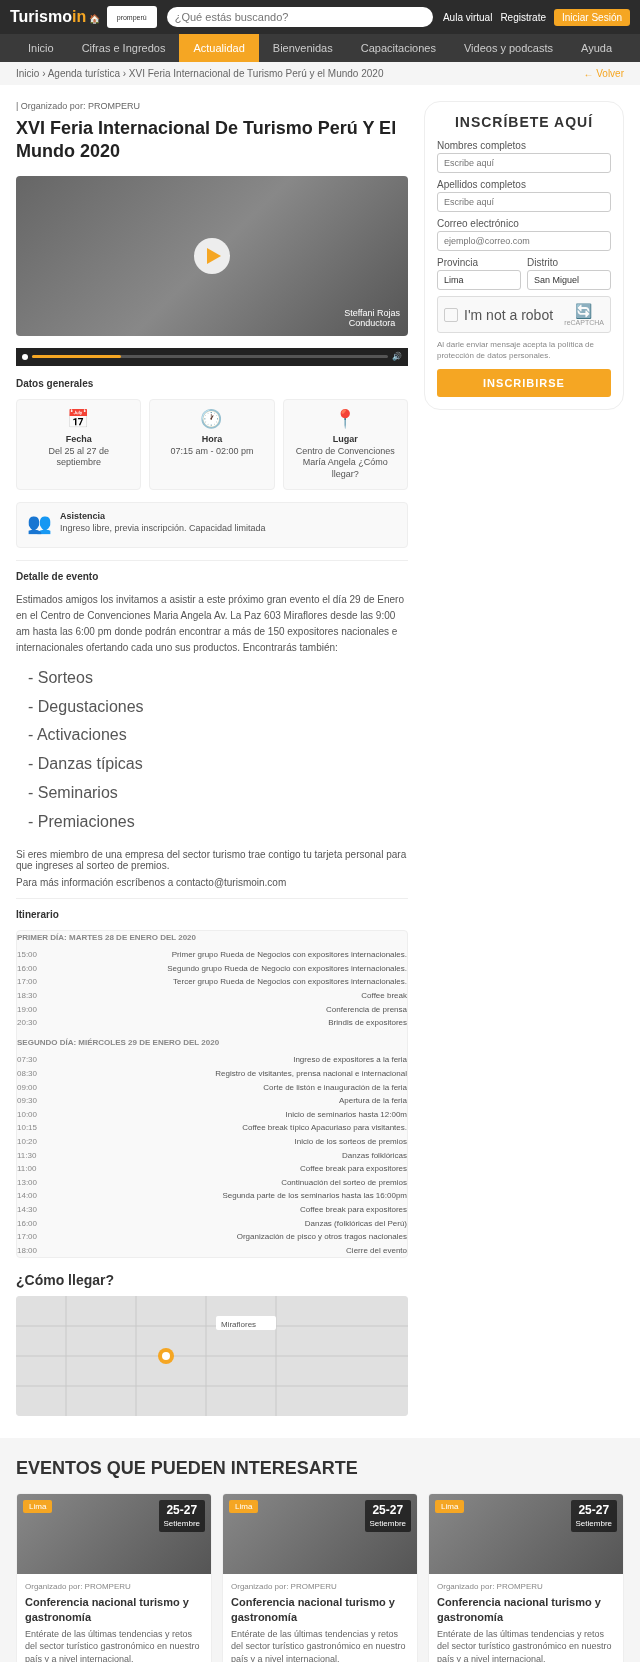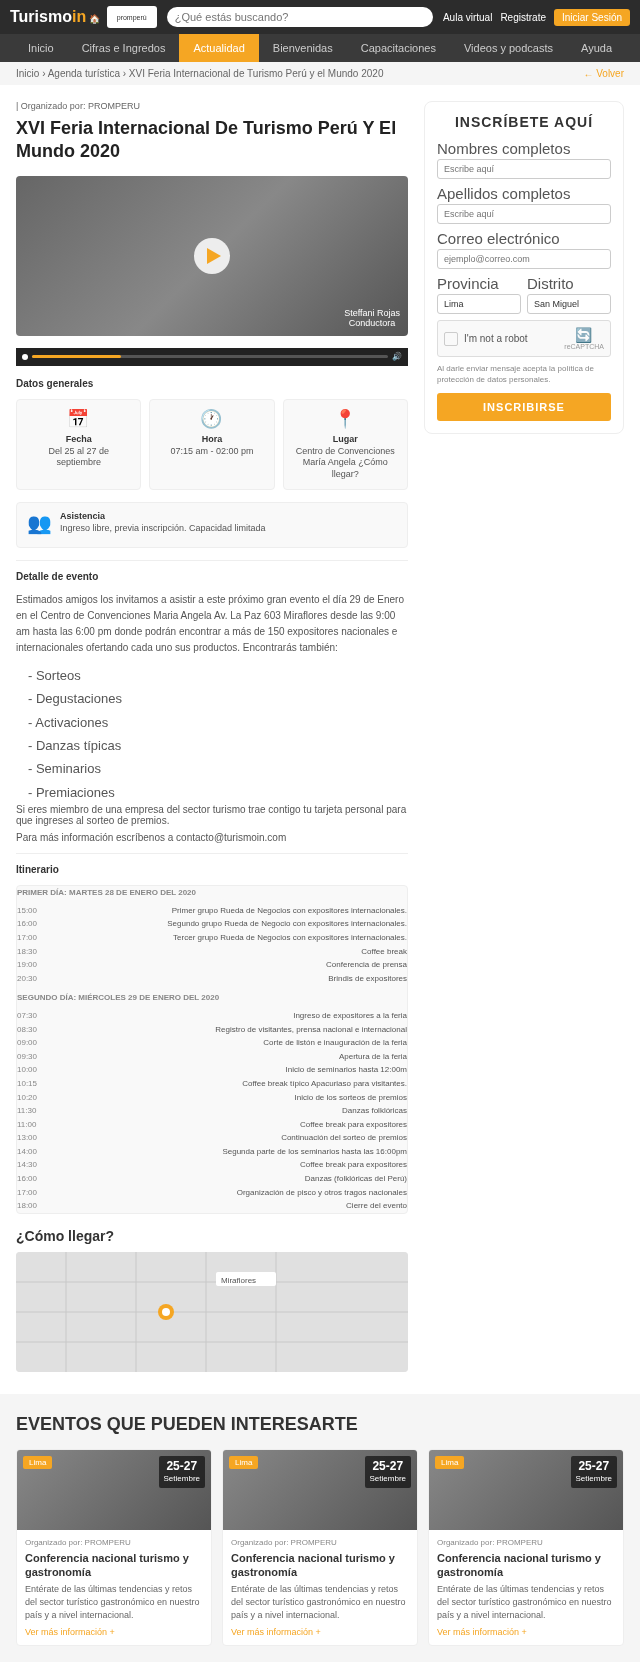--- a/index.html
+++ b/index.html
@@ -49,45 +49,45 @@
     
     .section-title { font-size: 10px; font-weight: bold; color: #333; margin-bottom: 10px; }
     .datos-grid { display: flex; gap: 8px; margin-bottom: 12px; flex-wrap: wrap; }
     .dato-item { background: #f9f9f9; border: 1px solid #eee; border-radius: 4px; padding: 8px 10px; flex: 1; min-width: 80px; text-align: center; }
     .dato-icon { font-size: 18px; margin-bottom: 4px; color: #666; }
     .dato-label { font-size: 9px; font-weight: bold; color: #333; margin-bottom: 2px; }
     .dato-value { font-size: 9px; color: #555; line-height: 1.3; }
 
     
     .detalle-text { font-size: 10px; color: #555; line-height: 1.6; margin-bottom: 8px; }
-    .detalle-list { font-size: 13px; color: #555; line-height: 1.8; margin-bottom: 0; padding-left: 12px; }
+    .detalle-list { font-size: 16px; color: #555; line-height: 1.8; margin-bottom: 12px; padding-left: 12px; }
     .detalle-note { font-size: 10px; color: #555; margin-bottom: 6px; }
 
     
     .itinerario-box { background: #f9f9f9; border: 1px solid #eee; border-radius: 4px; margin-bottom: 14px; font-size: 8px; color: #555; line-height: 1.7; }
     .itinerario-day { font-size: 8px; font-weight: bold; color: #888; margin-bottom: 4px; margin-top: 6px; }
     .itinerario-day:first-child { margin-top: 0; }
     .itinerario-row { display: flex; gap: 8px; justify-content: space-between; }
     .itinerario-time { min-width: 30px; color: #888; }
     .itinerario-desc { color: #555; }
 
     
     .map-placeholder { width: 100%; height: 120px; background: #e8e8e8; border-radius: 4px; margin-bottom: 6px; display: flex; align-items: center; justify-content: center; position: relative; overflow: hidden; }
 
     
-    .sidebar-form { background: #fff; border: 1px solid #eee; border-radius: 8px; padding: 12px; }
+    .sidebar-form { background: #fff; border: 1px solid #eee; border-radius: 16px; padding: 12px; }
     .sidebar-form-title { font-size: 14px; font-weight: bold; color: #333; text-align: center; margin-bottom: 10px; letter-spacing: 1px; }
     .form-row { display: flex; gap: 6px; margin-bottom: 6px; }
     .form-field { flex: 1; }
-    .form-label { font-size: 15px; color: #555; margin-bottom: 2px; }
+    .form-label { font-size: 10px; color: #555; margin-bottom: 2px; }
     .form-input { width: 100%; padding: 4px 6px; border: 1px solid #ccc; border-radius: 3px; font-size: 9px; color: #999; }
     .form-select { width: 100%; padding: 4px 6px; border: 1px solid #ccc; border-radius: 3px; font-size: 9px; color: #333; background: #fff; appearance: none; }
     .captcha-box { background: #f9f9f9; border: 1px solid #ddd; border-radius: 3px; padding: 6px; margin-bottom: 6px; display: flex; align-items: center; gap: 6px; }
     .captcha-check { width: 14px; height: 14px; border: 1px solid #ccc; border-radius: 2px; }
-    .captcha-text { font-size: 10px; color: #555; }
+    .captcha-text { font-size: 14px; color: #555; }
     .captcha-logo { margin-left: auto; font-size: 7px; color: #999; text-align: center; }
     .privacy-text { font-size: 8px; color: #888; margin-bottom: 8px; line-height: 1.4; }
     .inscribirse-btn { width: 100%; background: #f5a623; color: #fff; border: none; padding: 8px; border-radius: 3px; font-size: 11px; font-weight: bold; cursor: pointer; letter-spacing: 1px; }
 
     
     .eventos-section { background: #f5f5f5; padding: 20px 16px; }
     .eventos-title { font-size: 18px; font-weight: bold; color: #333; margin-bottom: 14px; }
     .eventos-grid { display: flex; gap: 10px; }
     .evento-card { flex: 1; background: #fff; border-radius: 4px; overflow: hidden; border: 1px solid #eee; }
     .evento-img { height: 80px; background: linear-gradient(135deg, #888 0%, #555 100%); position: relative; display: flex; align-items: flex-start; justify-content: space-between; padding: 6px; }

